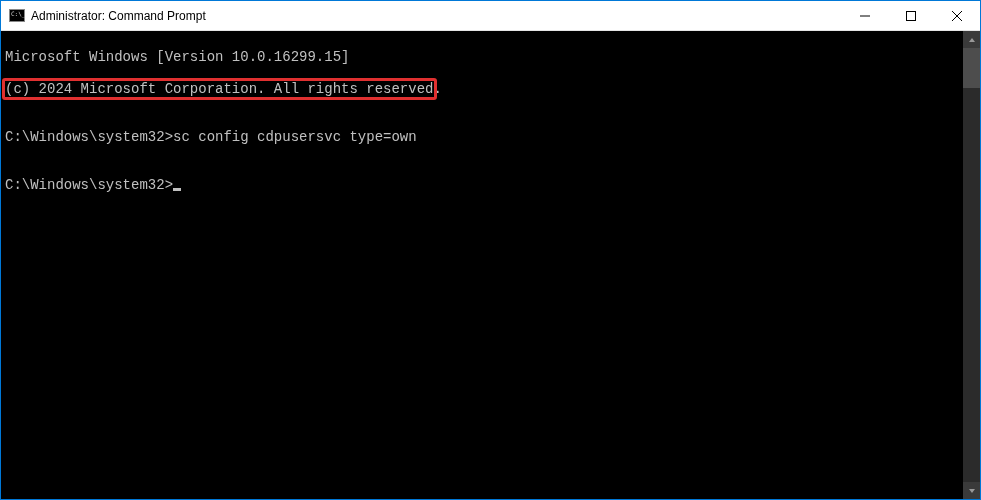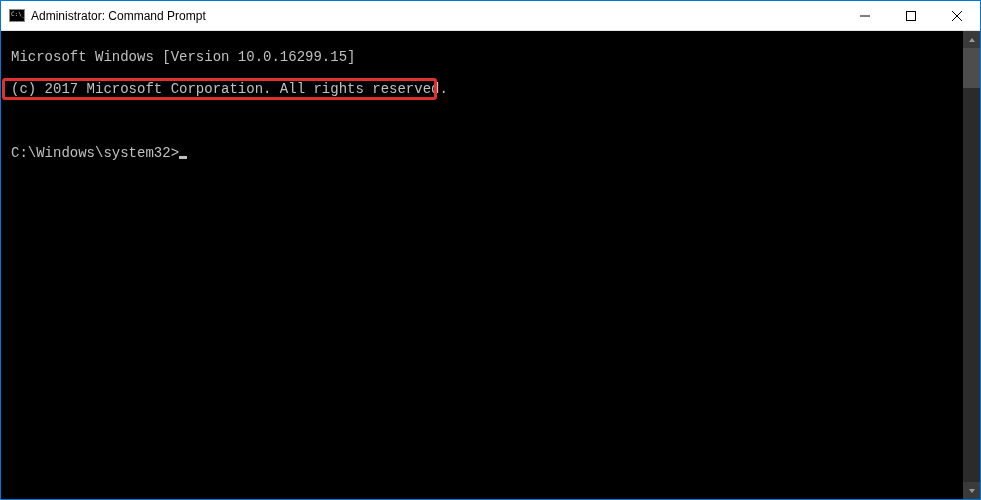--- a/index.html
+++ b/index.html
@@ -84,21 +84,21 @@
       background: #000;
       position: relative;
     }
     .console {
       flex: 1;
       background: #000;
       color: #c0c0c0;
       font-family: Consolas, "Courier New", monospace;
       font-size: 14px;
       line-height: 16px;
-      padding: 2px 10px;
+      padding: 2px 4px;
       white-space: pre;
       overflow: hidden;
       position: relative;
     }
     .highlight-box {
       position: absolute;
       border: 3px solid #e03030;
       border-radius: 3px;
       pointer-events: none;
     }
@@ -170,22 +170,23 @@
       <svg viewBox="0 0 10 10">
           <line x1="0" y1="0" x2="10" y2="10"></line>
           <line x1="10" y1="0" x2="0" y2="10"></line>
         </svg>
     </button>
   </div>
 
   <div class="console-wrap">
     <div class="console">
 <span class="line">Microsoft Windows [Version 10.0.16299.15]</span>
-<span class="line">(c) 2017 Microsoft Corporation. All rights reserved.</span>
+<span class="line">(c) 2024 Microsoft Corporation. All rights reserved.</span>
 <span class="line"></span>
+<span class="line"><span>C:\Windows\system32&gt;</span><span>sc config cdpusersvc type=own</span></span>
 <span class="line"></span>
 <span class="line"><span>C:\Windows\system32&gt;</span><span class="cursor"></span></span>
       <div class="highlight-box" style="top: 47px; left: 1px; width: 435px; height: 22px;"></div>
     </div>
     <div class="scrollbar">
       <div class="scroll-btn">
         <svg viewBox="0 0 8 8">
             <polygon points="4,2 7,6 1,6"></polygon>
           </svg>
       </div>

